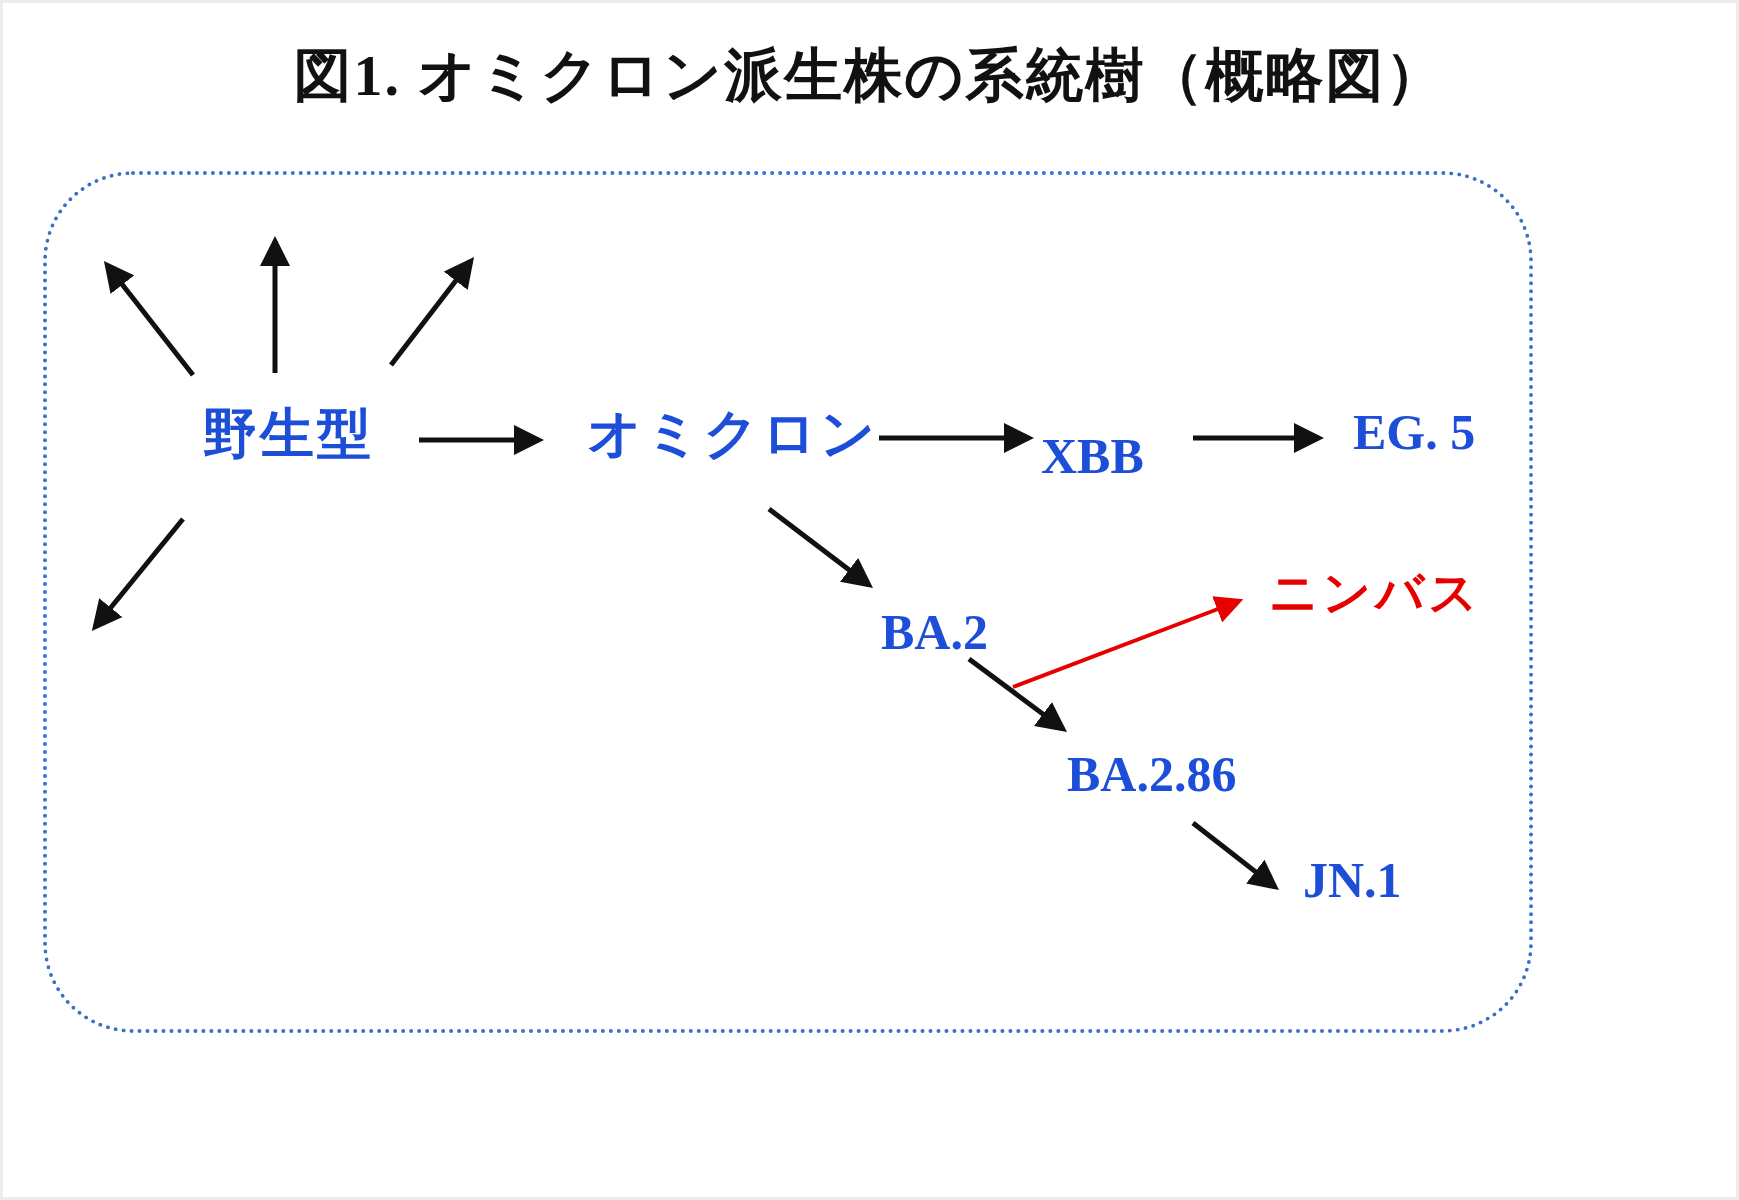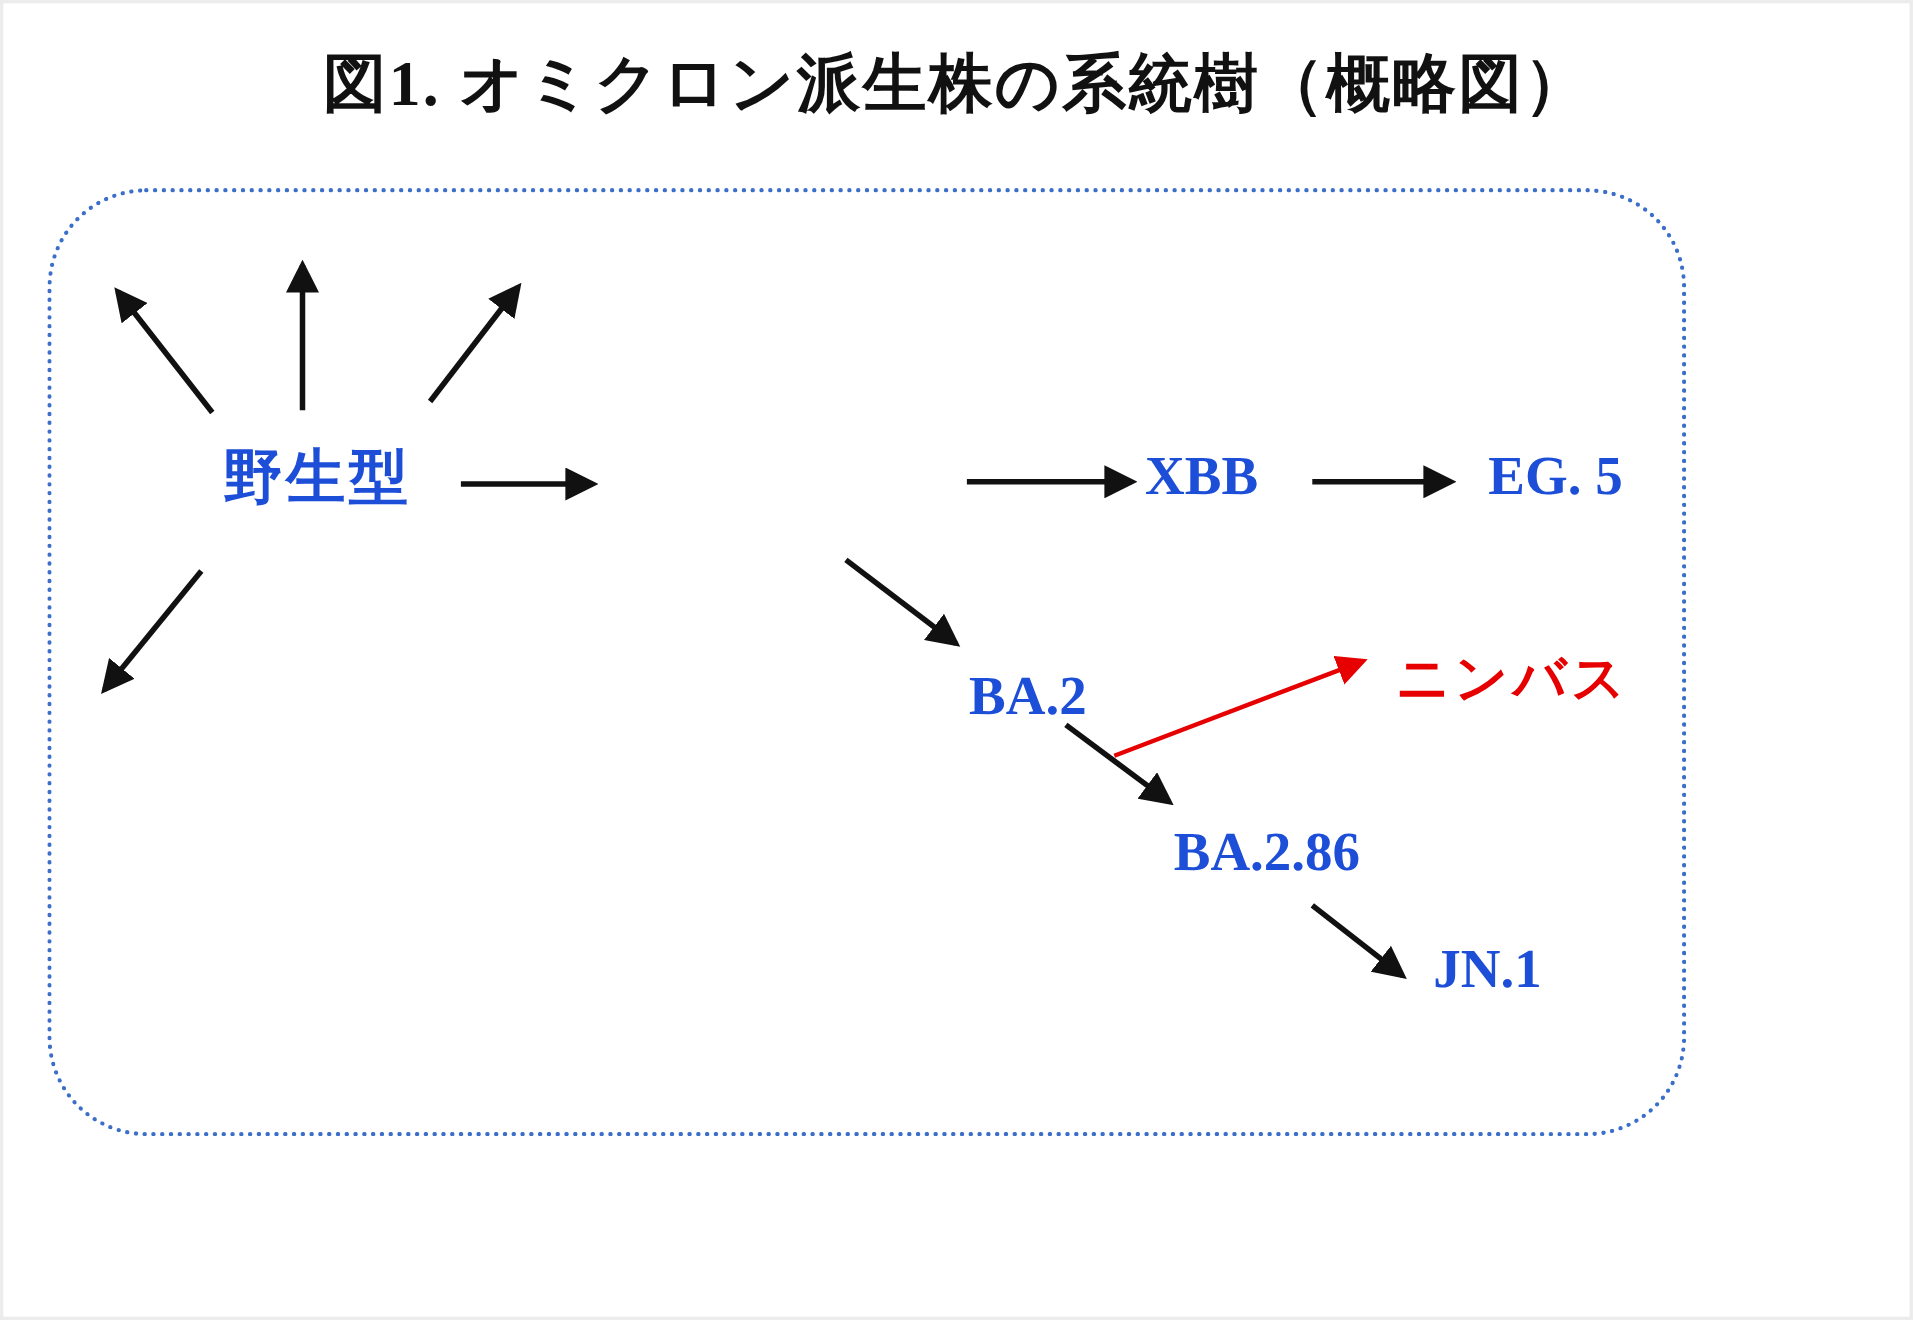--- a/index.html
+++ b/index.html
@@ -58,29 +58,28 @@
   .node-jp {
     font-family: "Liberation Serif", serif;
     font-size: 54px;
     letter-spacing: 3px;
   }
   .node-latin {
     font-family: "Liberation Serif", serif;
     font-size: 50px;
   }
   .node-red {
-    font-family: Liberation Mono, monospace;
+    font-family: Liberation Serif, serif;
     font-size: 48px;
     color: #e60000;
     letter-spacing: 4px;
-    margin-top: 28px;
   }
   .pos-wildtype  { left: 200px;  top: 404px; }
   .pos-omicron   { left: 584px;  top: 404px; }
-  .pos-xbb       { left: 1038px; top: 404px; }
+  .pos-xbb       { left: 1038px; top: 428px; }
   .pos-eg5       { left: 1350px; top: 404px; }
   .pos-ba2       { left: 878px;  top: 604px; }
   .pos-nimbus    { left: 1266px; top: 566px; }
   .pos-ba286     { left: 1064px; top: 746px; }
   .pos-jn1       { left: 1300px; top: 852px; }
 </style>
 </head>
 <body>
 
 <div class="page">
@@ -110,20 +109,21 @@
 
     <line x1="766" y1="506" x2="866" y2="582" stroke="#111111" stroke-width="5" marker-end="url(#arrow-black)"></line>
     <line x1="966" y1="656" x2="1060" y2="726" stroke="#111111" stroke-width="5" marker-end="url(#arrow-black)"></line>
     <line x1="1190" y1="820" x2="1272" y2="884" stroke="#111111" stroke-width="5" marker-end="url(#arrow-black)"></line>
 
     <line x1="1010" y1="684" x2="1236" y2="598" stroke="#e60000" stroke-width="4" marker-end="url(#arrow-red)"></line>
   </svg>
 
   <div class="node node-jp pos-wildtype">野生型</div>
 
+  <div class="node node-jp pos-omicron">オミクロン</div>
 
   <div class="node node-latin pos-xbb">XBB</div>
 
   <div class="node node-latin pos-eg5">EG. 5</div>
 
   <div class="node node-latin pos-ba2">BA.2</div>
 
   <div class="node node-red pos-nimbus">ニンバス</div>
 
   <div class="node node-latin pos-ba286">BA.2.86</div>

